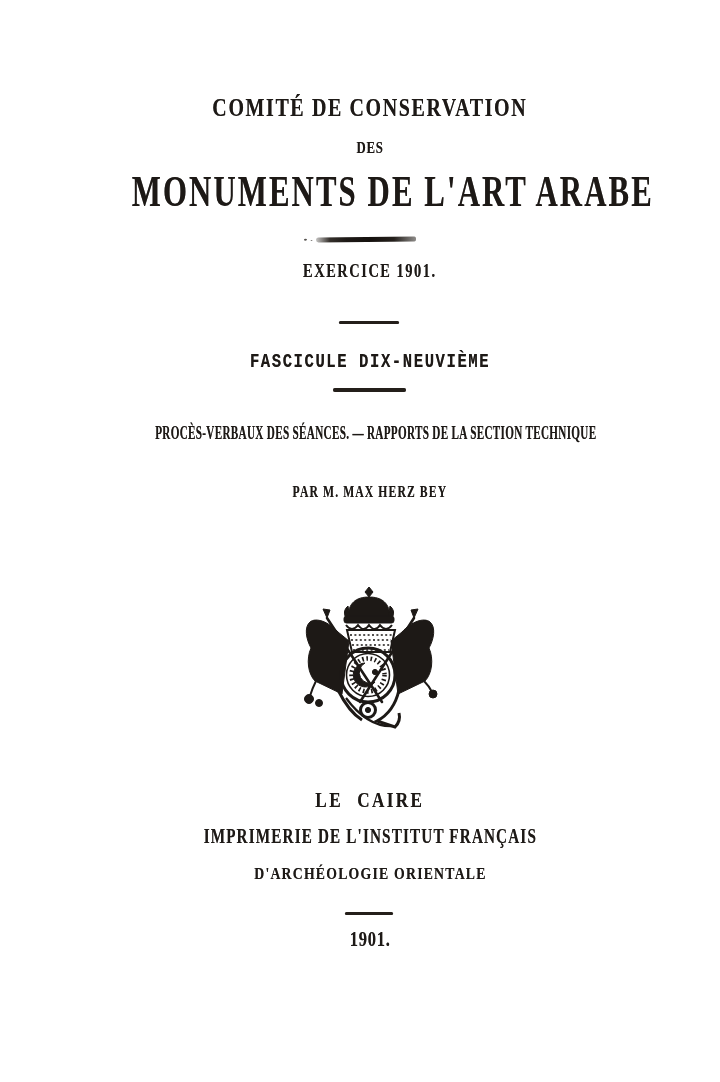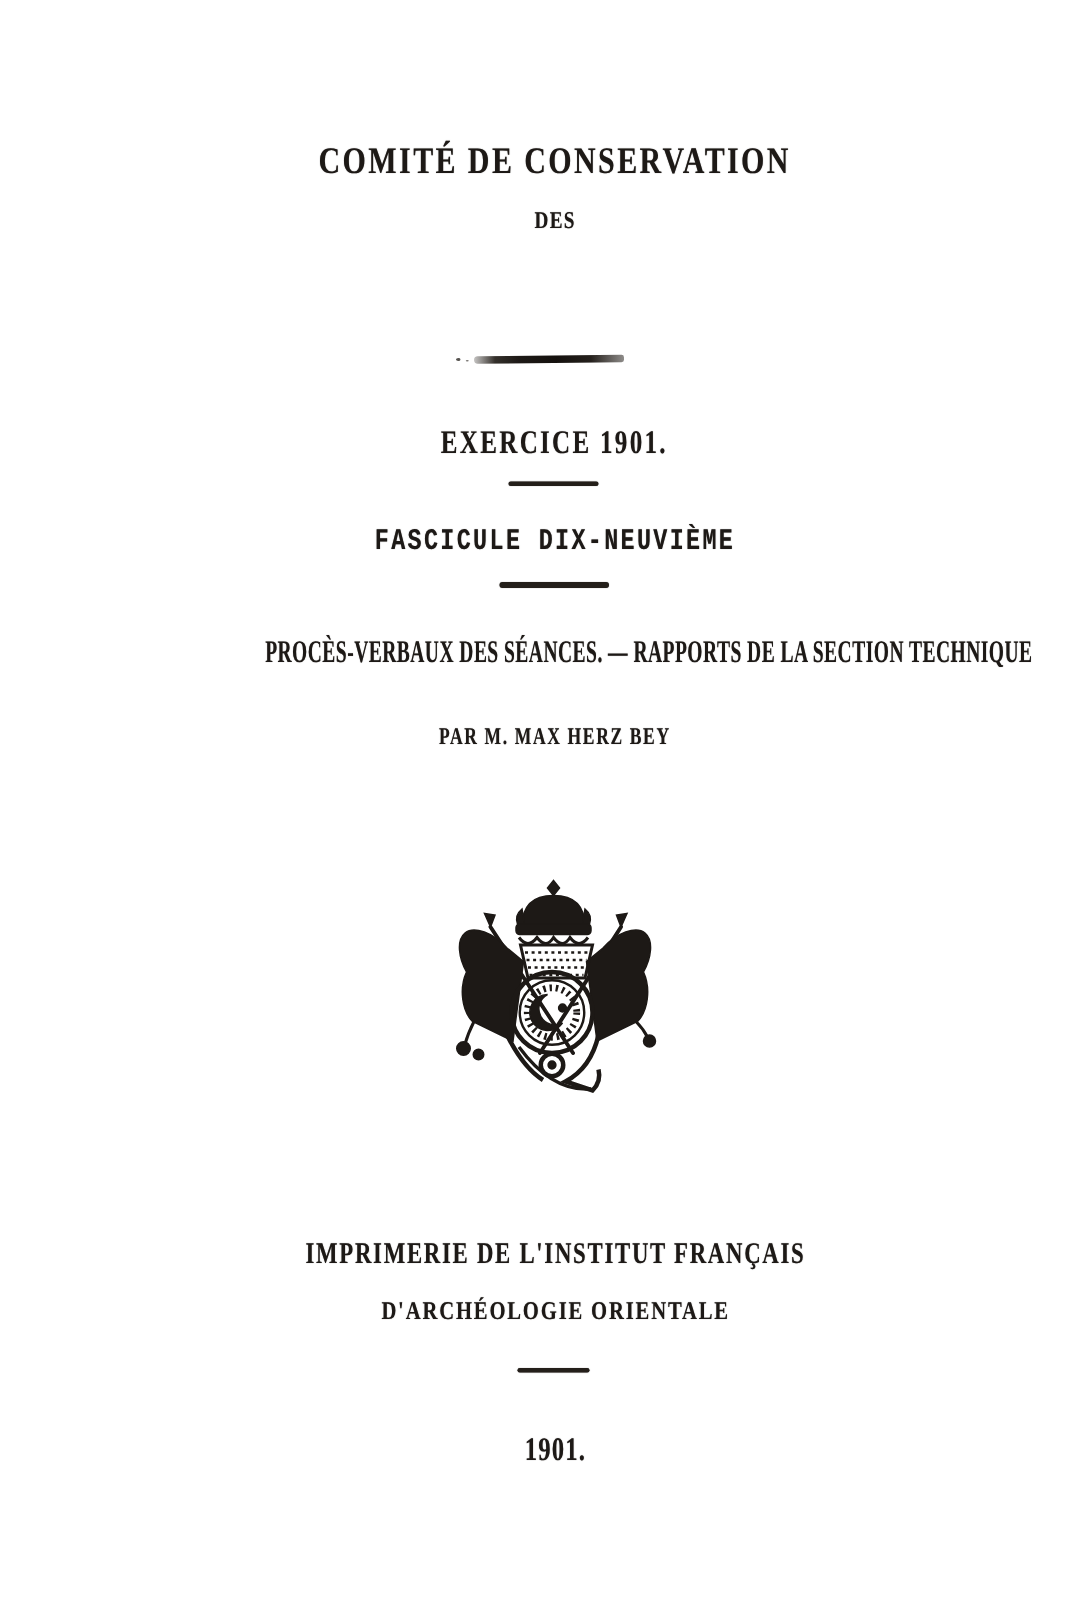--- a/index.html
+++ b/index.html
@@ -78,36 +78,39 @@
 <div class="page">
 
   <div class="ln" style="top:95px;  font-size:25px; letter-spacing:2px;  --sx:0.80;">
     <span class="tx">COMITÉ DE CONSERVATION</span>
   </div>
 
   <div class="ln" style="top:140px; font-size:16px; letter-spacing:1px;  --sx:0.80;">
     <span class="tx">DES</span>
   </div>
 
+  <div class="ln" style="top:170px; font-size:44px; letter-spacing:3px;  --sx:0.70;">
+    <span class="tx">MONUMENTS DE L'ART ARABE</span>
+  </div>
 
   <div class="rule-smudge"></div>
 
-  <div class="ln" style="top:284px; font-size:22px; letter-spacing:2px;  --sx:0.76;">
+  <div class="ln" style="top:261px; font-size:19px; letter-spacing:2px;  --sx:0.76;">
     <span class="tx">EXERCICE 1901.</span>
   </div>
 
   <div class="rule" style="top:321px; left:319px; width:60px; height:3px;"></div>
 
   <div class="ln" style="top:352px; font-size:20px; letter-spacing:2px;font-family:Liberation Mono, monospace;  --sx:0.78;">
     <span class="tx">FASCICULE DIX-NEUVIÈME</span>
   </div>
 
   <div class="rule" style="top:388px; left:313px; width:73px; height:4px;"></div>
 
-  <div class="ln" style="top:424px; font-size:21px; letter-spacing:0.5px;text-align:right; --sx:0.62;">
+  <div class="ln" style="top:424px; font-size:18px; letter-spacing:0.5px;text-align:right; --sx:0.62;">
     <span class="tx">PROCÈS-VERBAUX DES SÉANCES. — RAPPORTS DE LA SECTION TECHNIQUE</span>
   </div>
 
 
   <div class="ln" style="top:484px; font-size:16px; letter-spacing:1.5px; --sx:0.73;">
     <span class="tx">PAR M. MAX HERZ BEY</span>
   </div>
 
   <div class="emblem">
     
@@ -154,28 +157,31 @@
 
       <circle cx="66" cy="124" r="7.5" fill="none" stroke-width="3"></circle>
       <circle cx="66" cy="124" r="2.6"></circle>
 
       <path d="M36 104 Q47 126 60 134" fill="none" stroke-width="3"></path>
       <path d="M97 104 Q92 126 75 135 L93 141 Q99 135 97 127" fill="none" stroke-width="3"></path>
       <path d="M44 112 Q66 142 92 140" fill="none" stroke-width="2.2"></path>
     </svg>
   </div>
 
+  <div class="ln" style="top:789px; font-size:22px; letter-spacing:3px; word-spacing:10px; --sx:0.78;">
+    <span class="tx">LE CAIRE</span>
+  </div>
 
   <div class="ln" style="top:826px; font-size:20px; letter-spacing:1.5px; --sx:0.76;">
     <span class="tx">IMPRIMERIE DE L'INSTITUT FRANÇAIS</span>
   </div>
 
   <div class="ln" style="top:865px; font-size:17px; letter-spacing:1.5px; --sx:0.81;">
     <span class="tx">D'ARCHÉOLOGIE ORIENTALE</span>
   </div>
 
   <div class="rule" style="top:912px; left:325px; width:48px; height:3px;"></div>
 
-  <div class="ln" style="top:955px; font-size:22px; letter-spacing:1px;text-decoration:underline; --sx:0.75;">
+  <div class="ln" style="top:928px; font-size:22px; letter-spacing:1px;text-decoration:underline; --sx:0.75;">
     <span class="tx">1901.</span>
   </div>
 
 </div>
 
 </body></html>

